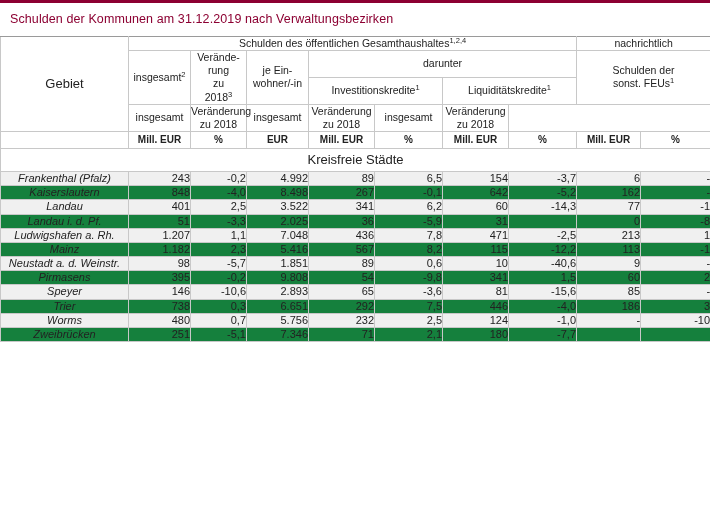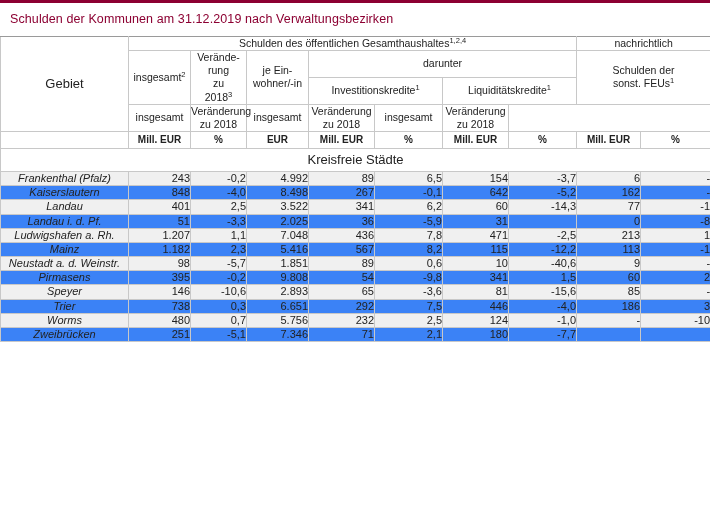--- a/index.html
+++ b/index.html
@@ -72,21 +72,21 @@
     line-height: 1.2;
     border-left: 1px solid #c8c8c8;
     border-right: 1px solid #c8c8c8;
     border-top: none;
     border-bottom: none;
   }
   tbody tr.band td {
     background: #f0f0f0;
   }
   tbody tr.plain td {
-    background: #3b82f6;
+    background: #15803d;
   }
   td.label {
     text-align: center;
     padding-left: 6px;
     font-style: italic;
   }
   td.num {
     text-align: right;
     padding-right: 7px;
   }

